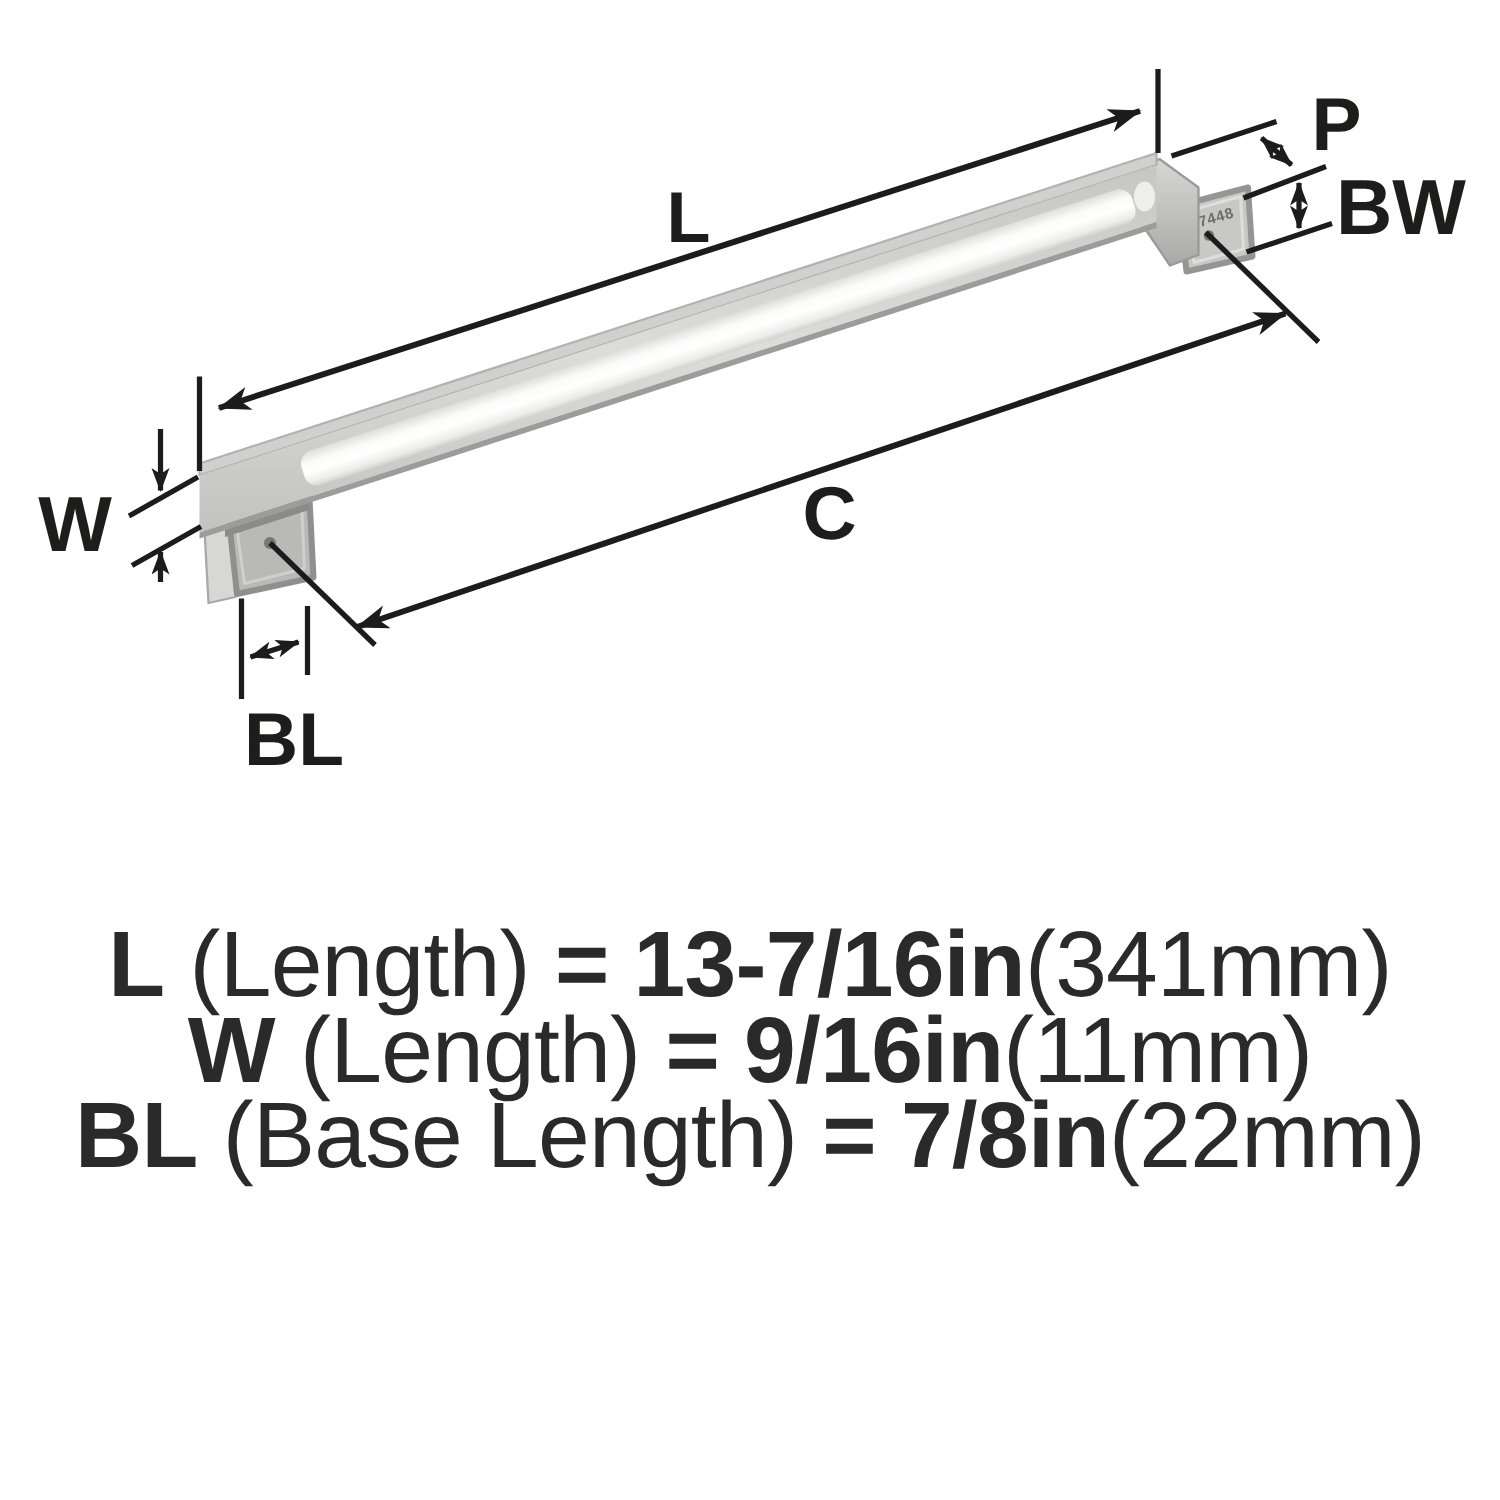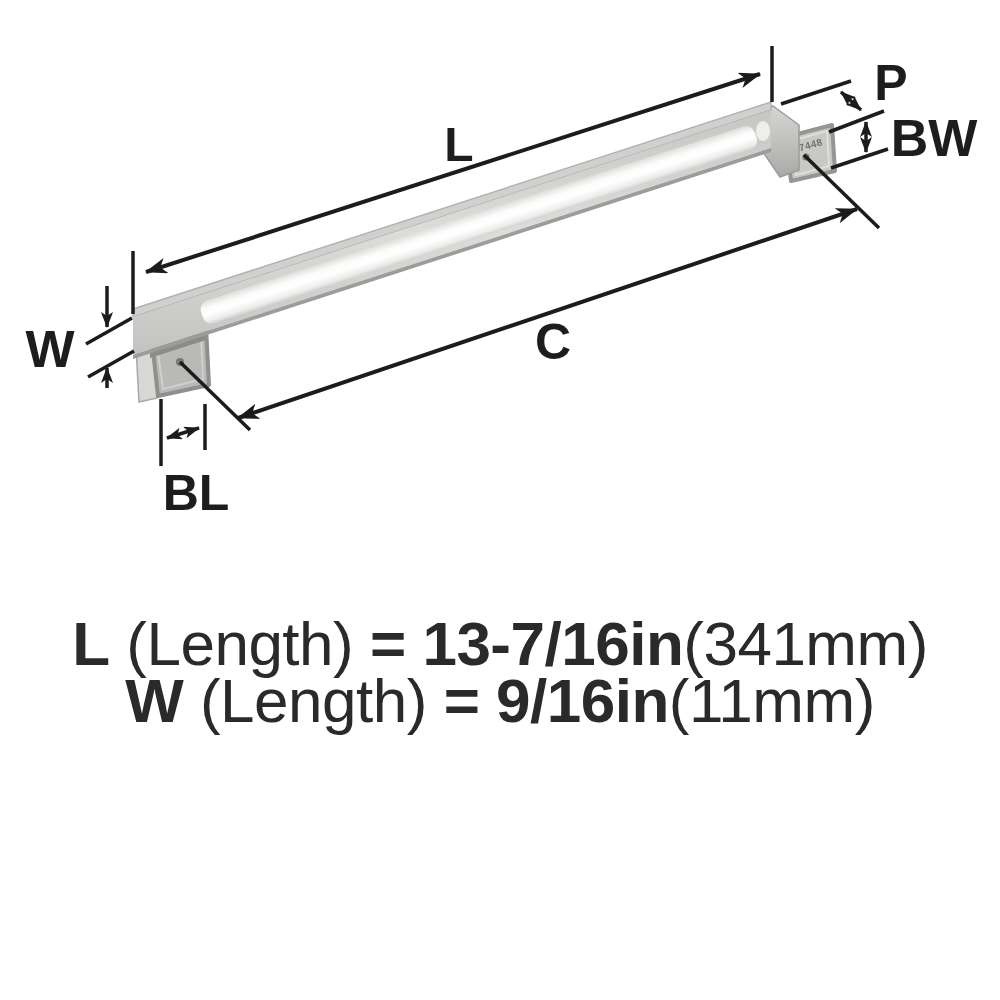--- a/index.html
+++ b/index.html
@@ -130,13 +130,18 @@
   <div class="spec-row">
     <span class="sp-b">L</span>
     <span class="sp-r">(Length)</span>
     <span class="sp-b">= 13-7/16in</span><span class="sp-r">(341mm)</span>
   </div>
   <div class="spec-row">
     <span class="sp-b">W</span>
     <span class="sp-r">(Length)</span>
     <span class="sp-b">= 9/16in</span><span class="sp-r">(11mm)</span>
   </div>
+  <div class="spec-row">
+    <span class="sp-b">BL</span>
+    <span class="sp-r">(Base Length)</span>
+    <span class="sp-b">= 7/8in</span><span class="sp-r">(22mm)</span>
+  </div>
 </div>
 
 </body></html>

